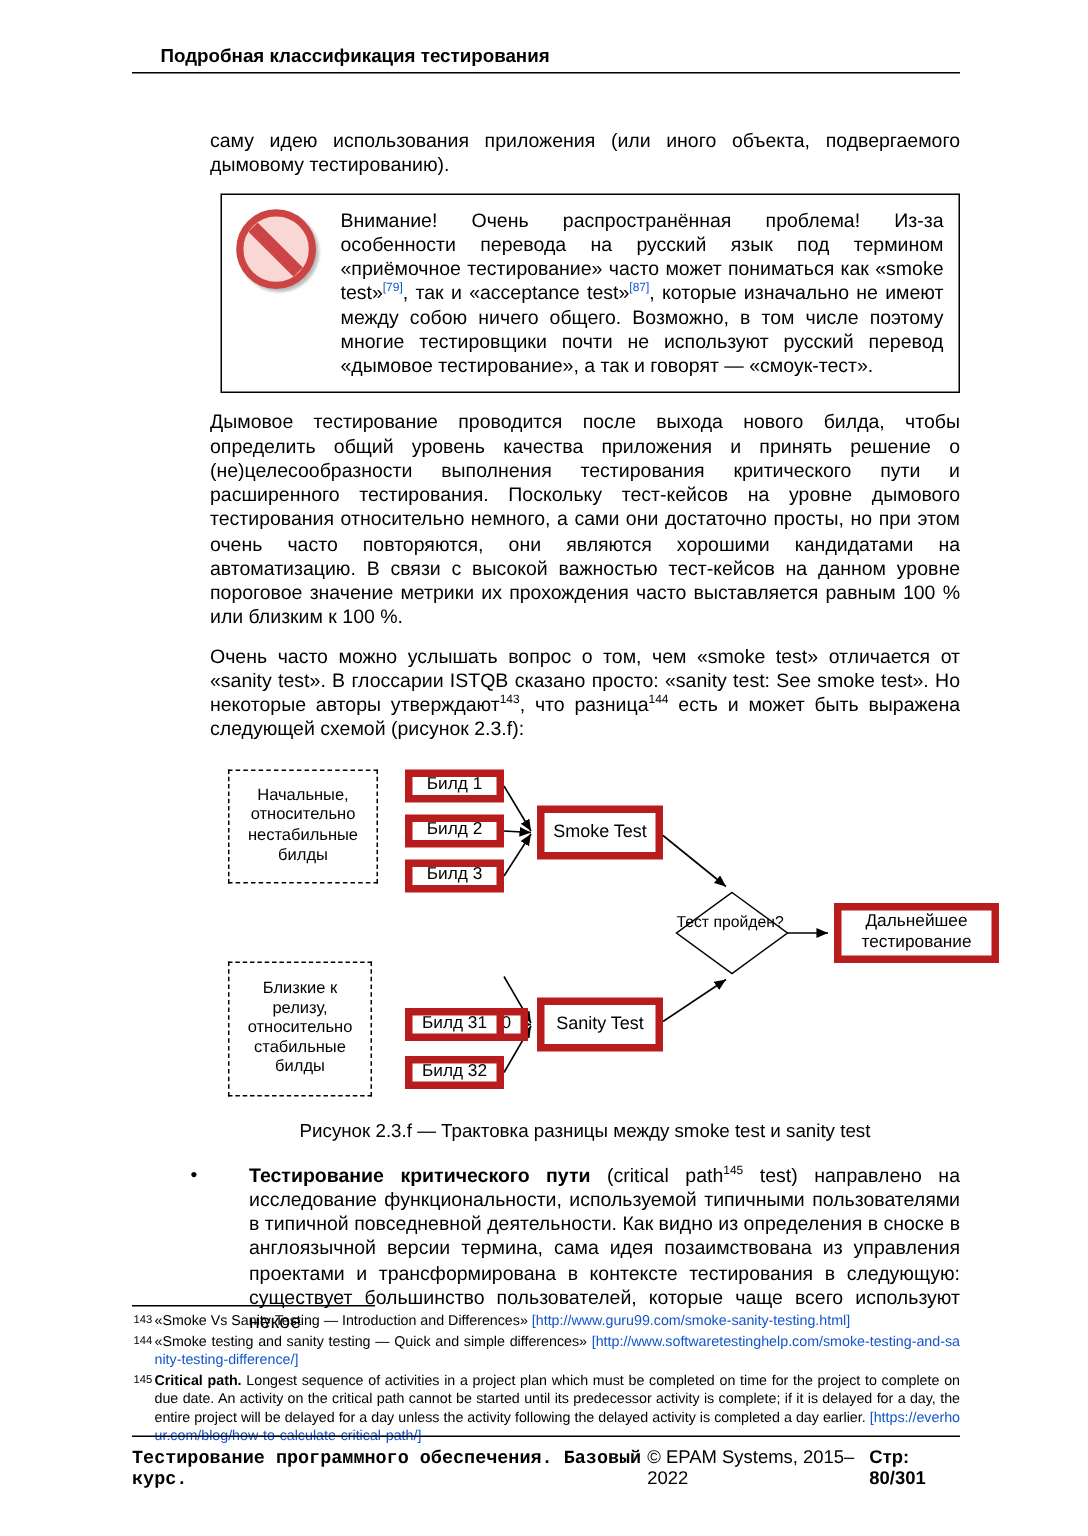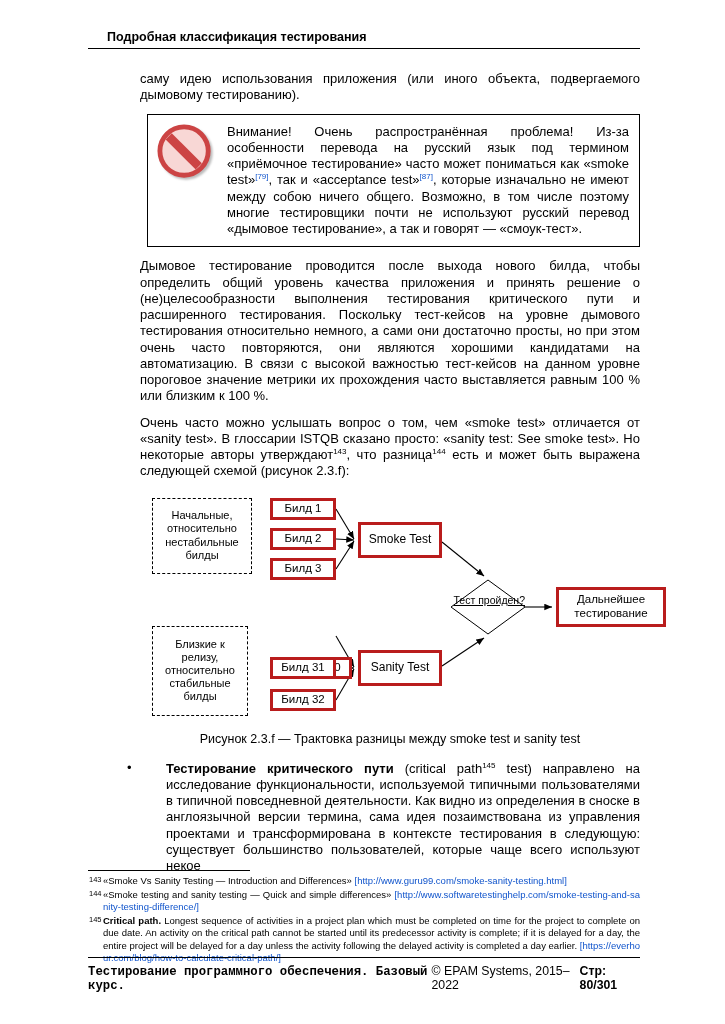--- a/index.html
+++ b/index.html
@@ -8,53 +8,53 @@
     width:725px; height:1024px; position:relative; overflow:hidden;
     font-family:"Liberation Sans", sans-serif; color:#000;
   }
   .page { position:absolute; inset:0; background:#fff;padding-left:13px; }
 
   .page-inner { position:absolute; left:88px; top:30px; width:552px; }
 
   .running-head-wrap { border-bottom:1px solid #000; padding-bottom:4px; }
   .running-head { font-weight:bold; font-size:12.5px; margin-left:19px; }
 
-  .body-block { margin-left:52px; margin-top:22px; width:500px;
+  .body-block { margin-left:52px; margin-top:37px; width:500px;
     font-size:13px; line-height:1.25; text-align:justify; }
   p.para { margin-bottom:10px; }
 
   sup.ref-link { color:#1155CC; font-size:8px; vertical-align:super; line-height:0; cursor:pointer; }
   sup.ref-fn { font-size:8px; vertical-align:super; line-height:0; }
 
   .warning-box { display:flex; align-items:flex-start; gap:12px;
     border:1px solid #000; margin-left:7px; margin-bottom:11px;
     padding:9px 10px 9px 9px; }
   .warning-icon { flex:0 0 58px; filter:drop-shadow(2px 2px 1px #bbb); }
   .warning-text { flex:1; text-align:justify; }
 
   
   .figure { position:relative; width:580px; height:233px; margin-top:2px; }
   .figure svg.flow { position:absolute; left:0; top:0; }
-  .fbox { position:absolute; border:3px solid #b91c1c; background:#fff;
+  .fbox { position:absolute; border:5px solid #b91c1c; background:#fff;
     display:flex; align-items:center; justify-content:center;
     text-align:center; line-height:1.18; }
   .fdash { position:absolute; border:1px dashed #000; background:#fff;
     display:flex; align-items:center; justify-content:center;
     text-align:center; line-height:1.2; font-size:11px; padding:3px; }
   .g1 { left:64px; top:8px;   width:100px; height:76px; }
   .g2 { left:64px; top:136px; width:96px; height:90px; }
   .b  { width:66px; height:22px; font-size:11.5px; }
   .b1 { left:182px; top:8px; }  .b2 { left:182px; top:38px; }  .b3 { left:182px; top:68px; }
   .b30{ left:198px; top:135px;margin-top:32px; } .b31{ left:182px; top:167px; } .b32{ left:182px; top:199px; }
   .tbox { width:84px; height:36px; font-size:12px; }
   .smoke  { left:270px; top:32px; }
   .sanity { left:270px; top:160px; }
   .further { left:468px; top:97px; width:110px; height:40px; font-size:11.5px; }
   .diamond-label { position:absolute; left:363px; top:104px; width:74px;
-    text-align:right; font-size:10.5px; line-height:1.2;text-decoration:underline; }
+    text-align:left; font-size:10.5px; line-height:1.2; }
 
   .fig-caption { margin:9px 0 0 52px; width:500px; text-align:center; font-size:12.5px; }
 
   .bullet-item { position:relative; margin:15px 0 0 52px; width:500px;
     padding-left:26px; font-size:13px; line-height:1.25; text-align:justify; }
   .bullet-marker { position:absolute; left:-13px; top:-1px; font-size:13px; }
 
   
   .footnotes { position:absolute; left:88px; top:870px; width:552px;
     font-size:9.5px; line-height:1.32; text-align:justify; }

